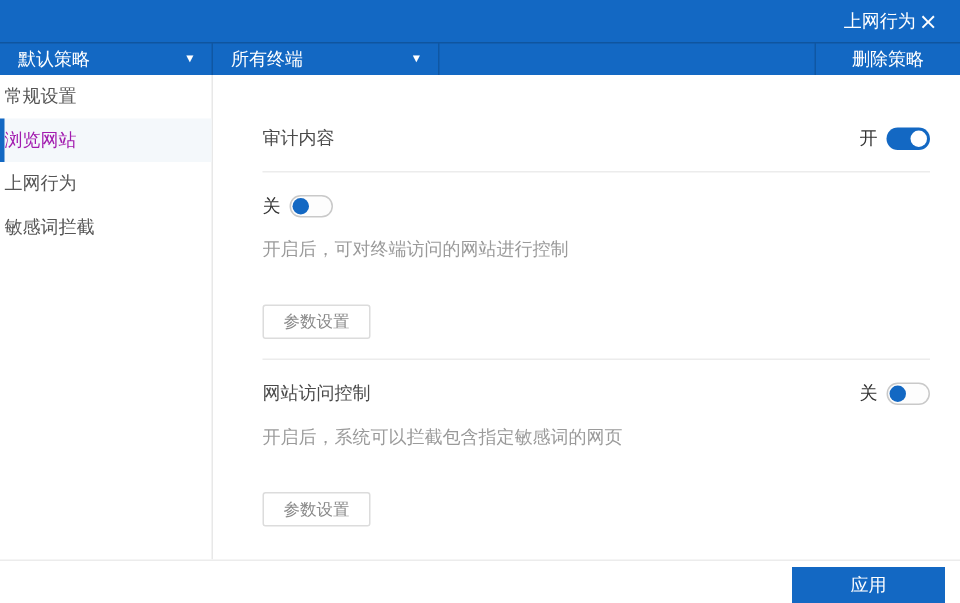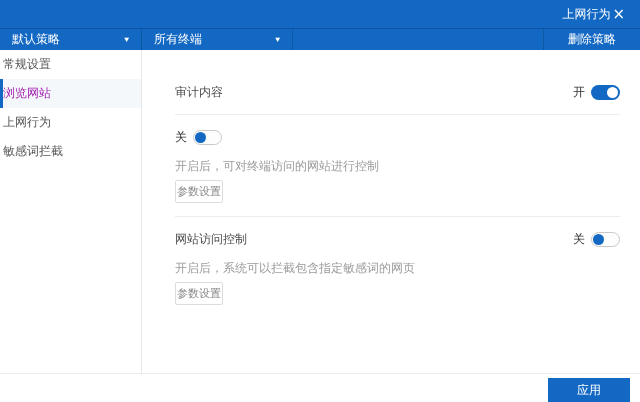--- a/index.html
+++ b/index.html
@@ -37,29 +37,29 @@
   .toggle-wrap { display:flex; align-items:center; gap:6px; cursor:pointer; }
   .toggle-state { font-size:12px; color:#333; }
   .toggle { position:relative; width:29px; height:15px; border-radius:8px; }
   .toggle.on { background:#1368c3; }
   .toggle.on .knob { position:absolute; right:2px; top:2px; width:11px; height:11px;
                      border-radius:50%; background:#fff; }
   .toggle.off { background:#fdfdfd; border:1px solid #c9c9c9; }
   .toggle.off .knob { position:absolute; left:1px; top:1px; width:11px; height:11px;
                       border-radius:50%; background:#1368c3; }
   .sec-desc { margin-top:12px; font-size:12px; color:#9a9a9a; }
-  .param-btn { margin-top:5px; display:inline-block; font-size:11px; color:#888;
+  .param-btn { margin-top:28px; display:inline-block; font-size:11px; color:#888;
                background:#fff; border:1px solid #dcdcdc; border-radius:2px;
-               padding:3px 1px; cursor:pointer; }
+               padding:3px 13px; cursor:pointer; }
   .divider { border:none; border-top:1px solid #ececec; margin:13px 0 14px 0; }
 
   
   .footer { position:absolute; left:0; right:0; bottom:0; height:29px;
             border-top:1px solid #ececec; background:#fff; }
-  .apply-btn { position:absolute; right:10px; bottom:0; width:82px; height:24px;
+  .apply-btn { position:absolute; right:10px; bottom:0; width:102px; height:24px;
                background:#1368c3; color:#fff; font-size:12px; border:none;
                display:flex; align-items:center; justify-content:center; cursor:pointer; }
 </style>
 </head>
 <body>
 
 <div class="window">
 
   <div class="titlebar">
     <span class="title">上网行为</span>

